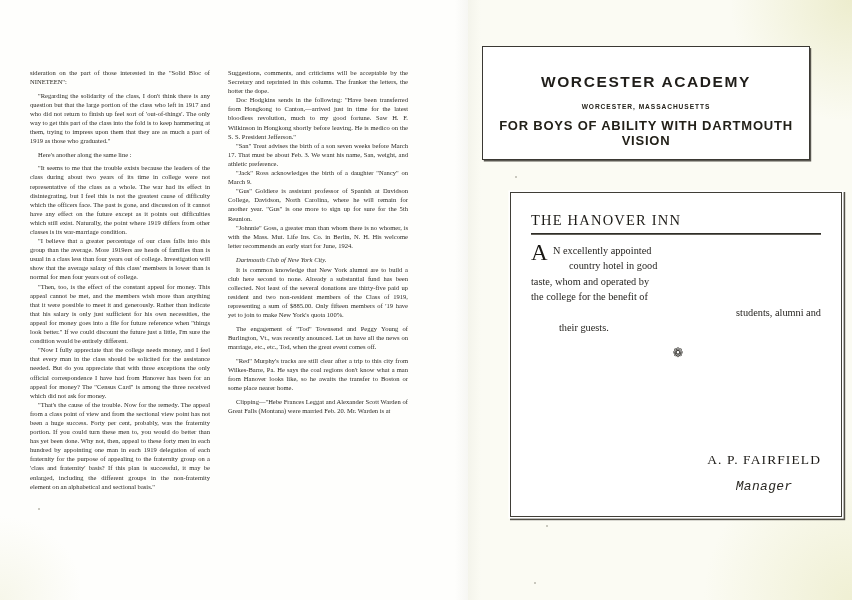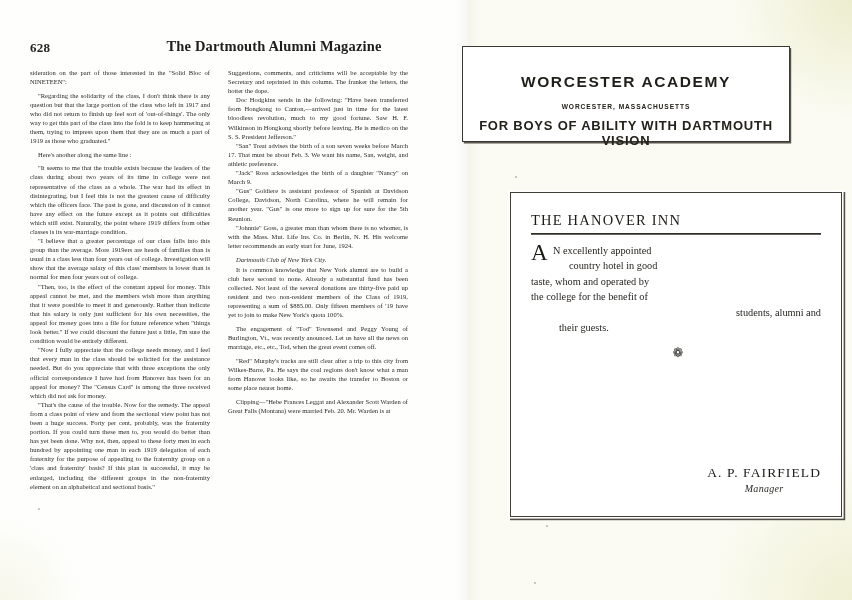--- a/index.html
+++ b/index.html
@@ -107,22 +107,22 @@
     text-indent: 8px;
     font-style: italic;
     margin-top: 5px;
     margin-bottom: 1px;
     text-align: left;
   }
 
   
   .ad-worcester {
     position: absolute;
-    left: 462px; top: 46px;
-    width: 328px; height: 96px;
+    left: 482px; top: 46px;
+    width: 328px; height: 114px;
     border: 1.2px solid #3a3833;
     background: #ffffff;
     box-shadow: 1.5px 1.8px 0 -0.3px rgba(60,58,50,0.85);
     box-sizing: border-box;
   }
   .wa-inner {
     position: absolute;
     left: 0; right: 0;
     top: 26px;
     text-align: center;
@@ -209,25 +209,26 @@
     right: 20px; bottom: 22px;
     text-align: center;
   }
   .hi-mgr-name {
     font-size: 13.5px;
     letter-spacing: 1.1px;
     color: #1d1b17;
     margin-top: 21px;
   }
   .hi-mgr-role {
-    font-size: 10px;
+    font-size: 13px;
     font-style: italic;
     color: #2b2924;
-    margin-top: 2px;
+    margin-top: 11px;
     letter-spacing: 0.3px;
+    font-family: Liberation Mono, monospace;
   }
 
   .speck {
     position: absolute;
     background: #b9b7ad;
     border-radius: 50%;
     pointer-events: none;
   }
 </style>
 </head>
@@ -241,24 +242,20 @@
   <div class="corner-tint tint-tr"></div>
   <div class="corner-tint tint-br"></div>
   <div class="corner-tint tint-bl"></div>
 
   <div class="speck" style="left:38px;  top:508px; width:2.2px; height:2.2px;"></div>
   <div class="speck" style="left:486px; top:73px;  width:2.4px; height:2.4px;"></div>
   <div class="speck" style="left:515px; top:176px; width:2.0px; height:2.0px;"></div>
   <div class="speck" style="left:546px; top:525px; width:2.0px; height:2.0px;"></div>
   <div class="speck" style="left:534px; top:582px; width:2.2px; height:2.2px;"></div>
 
-  <div class="running-head">
-    <div class="folio">628</div>
-    <div class="mag-title">The Dartmouth Alumni Magazine</div>
-  </div>
 
   <div class="col col-left">
     <p class="noindent">sideration on the part of those interested in the "Solid Bloc of NINETEEN":</p>
     <p class="gap">"Regarding the solidarity of the class, I don't think there is any question but that the large portion of the class who left in 1917 and who did not return to finish up feel sort of 'out-of-things'. The only way to get this part of the class into the fold is to keep hammering at them, trying to impress upon them that they are as much a part of 1919 as those who graduated."</p>
     <p class="gap">Here's another along the same line :</p>
     <p class="gap">"It seems to me that the trouble exists because the leaders of the class during about two years of its time in college were not representative of the class as a whole. The war had its effect in disintegrating, but I feel this is not the greatest cause of difficulty which the officers face. The past is gone, and discussion of it cannot have any effect on the future except as it points out difficulties which still exist. Naturally, the point where 1919 differs from other classes is its war-marriage condition.</p>
     <p>"I believe that a greater percentage of our class falls into this group than the average. More 1919ers are heads of families than is usual in a class less than four years out of college. Investigation will show that the average salary of this class' members is lower than is normal for men four years out of college.</p>
     <p>"Then, too, is the effect of the constant appeal for money. This appeal cannot be met, and the members wish more than anything that it were possible to meet it and generously. Rather than indicate that his salary is only just sufficient for his own necessities, the appeal for money goes into a file for future reference when "things look better." If we could discount the future just a little, I'm sure the condition would be entirely different.</p>
     <p>"Now I fully appreciate that the college needs money, and I feel that every man in the class should be solicited for the assistance needed. But do you appreciate that with three exceptions the only official correspondence I have had from Hanover has been for an appeal for money? The "Census Card" is among the three received which did not ask for money.</p>
     <p>"That's the cause of the trouble. Now for the remedy. The appeal from a class point of view and from the sectional view point has not been a huge success. Forty per cent, probably, was the fraternity portion. If you could turn these men to, you would do better than has yet been done. Why not, then, appeal to these forty men in each hundred by appointing one man in each 1919 delegation of each fraternity for the purpose of appealing to the fraternity group on a 'class and fraternity' basis? If this plan is successful, it may be enlarged, including the different groups in the non-fraternity element on an alphabetical and sectional basis."</p>

